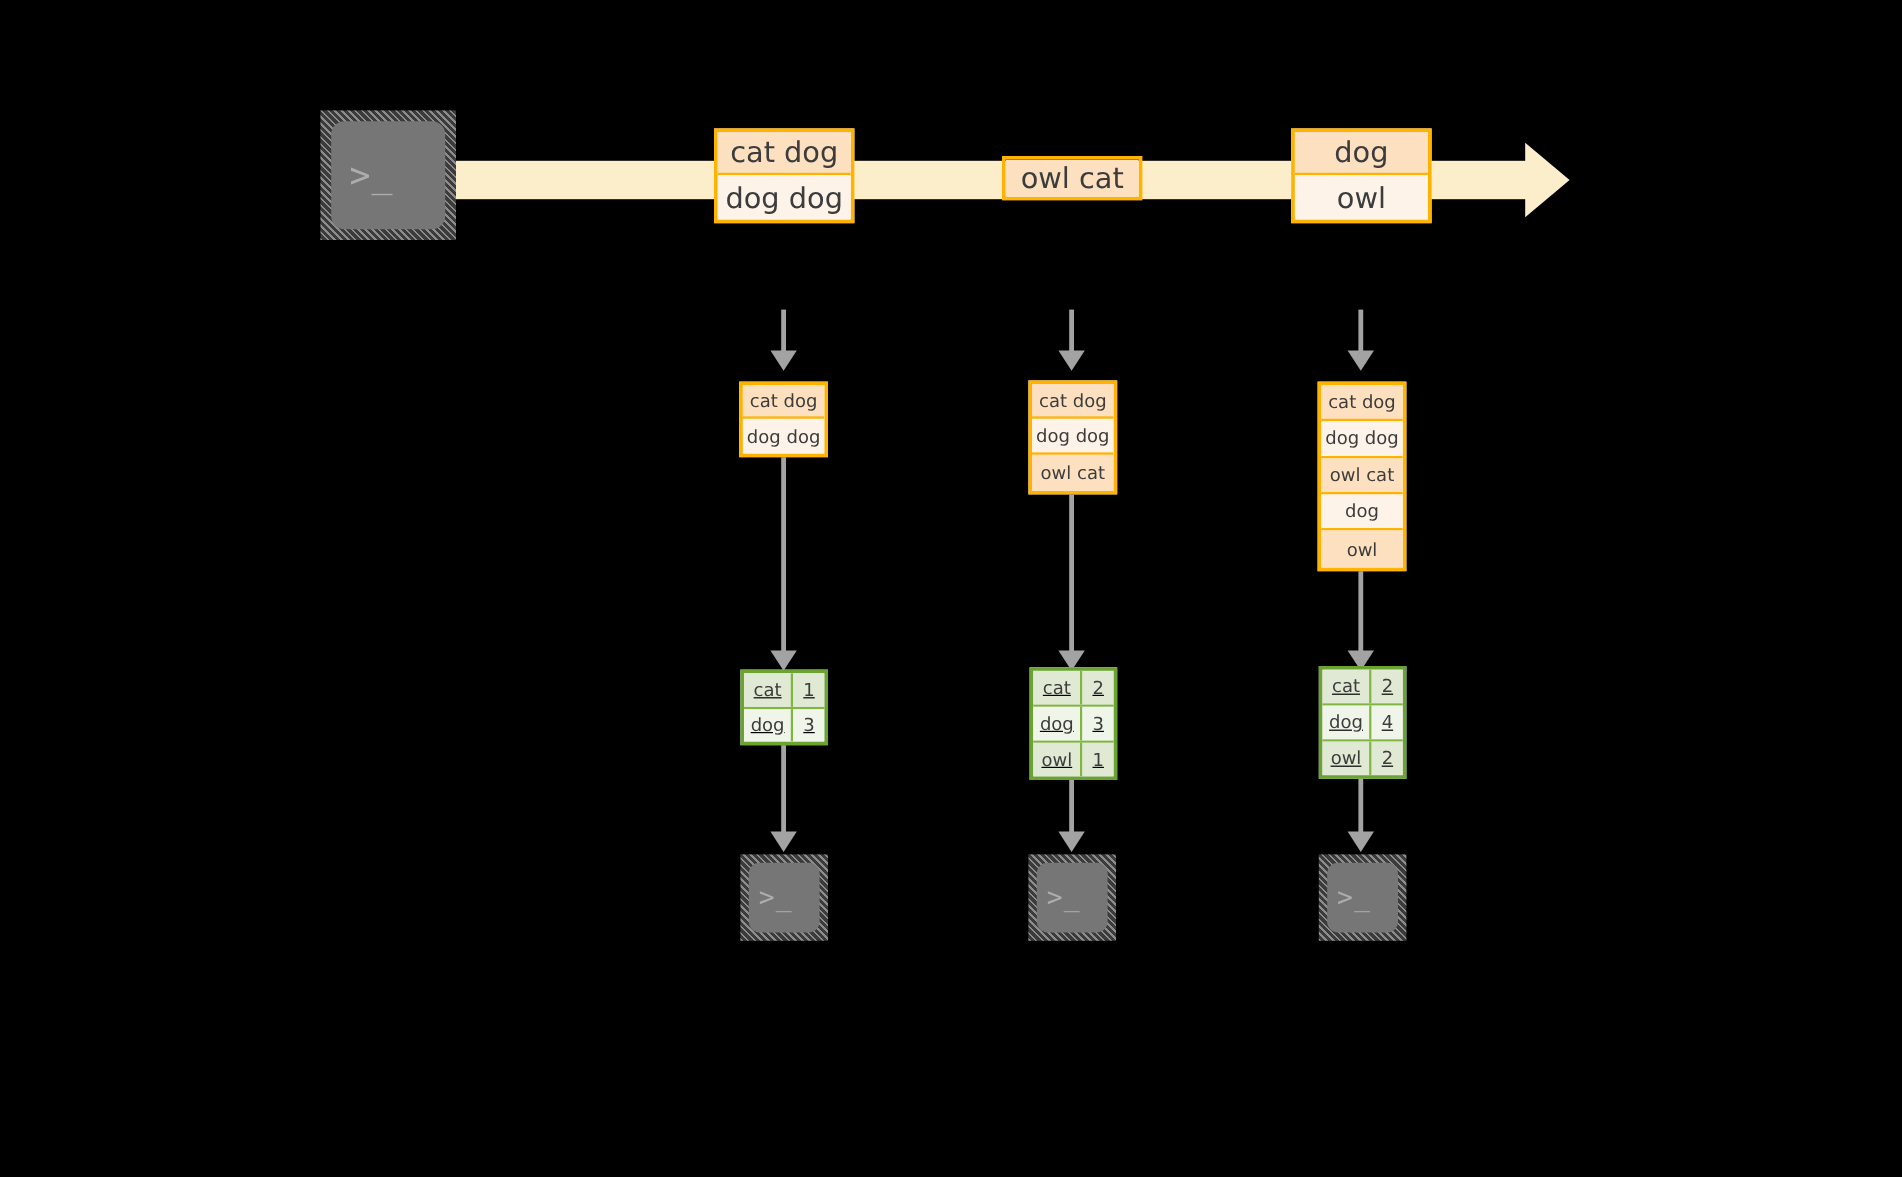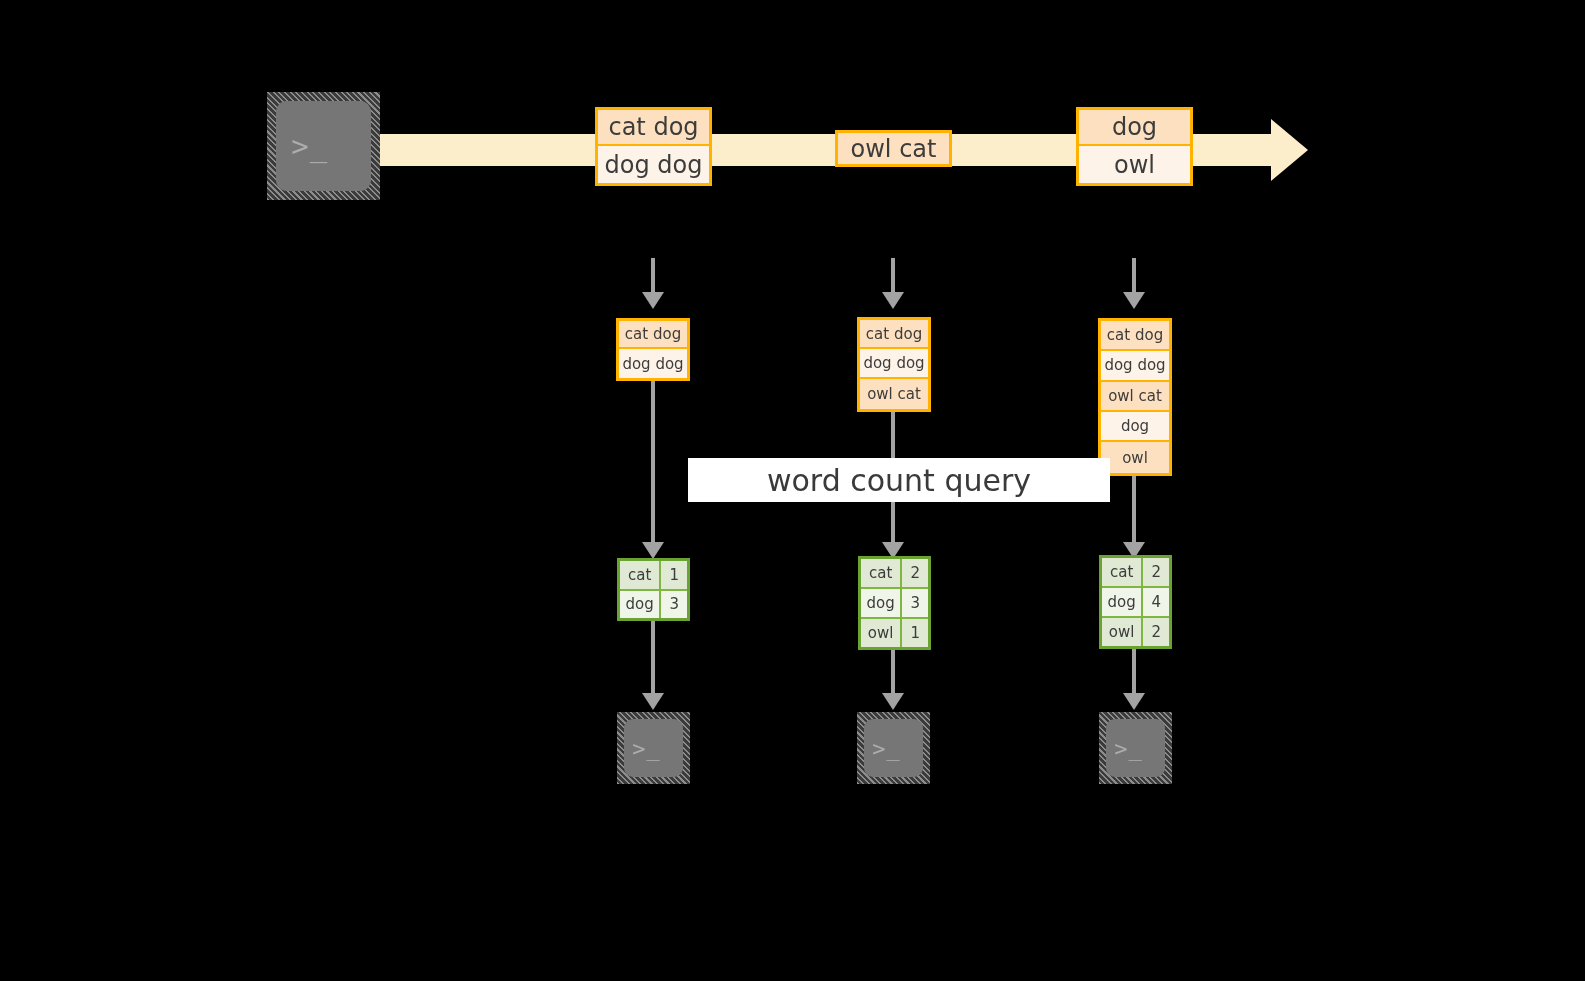--- a/index.html
+++ b/index.html
@@ -97,20 +97,21 @@
 
   
   .restable {
     position: absolute;
     box-sizing: border-box;
     border: 3px solid #6aa332;
     background: #f0f5ea;
     display: flex;
     flex-direction: column;
     overflow: hidden;
+    text-decoration: underline;
   }
   .restable .row {
     display: flex;
     flex: 1 1 auto;
     border-bottom: 2px solid #7fb541;
     box-sizing: border-box;
   }
   .restable .row:last-child { border-bottom: none; }
   .restable .row .k,
   .restable .row .v {
@@ -292,17 +293,14 @@
   <div class="vline" style="left:1132px; top:649px; height:48px;"></div>
   <div class="vhead" style="left:1123px; top:693px;"></div>
 
   <div class="terminal small" style="left:1099px; top:712px; width:73px; height:72px;">
     <div class="hatch"></div>
     <div class="body">
       <div class="prompt">&gt;_</div>
     </div>
   </div>
 
-  <div class="query-label" style="left:688px; top:458px; width:422px; height:44px;">
-    <span>word count query</span>
-  </div>
 
 </div>
 
 </body></html>

